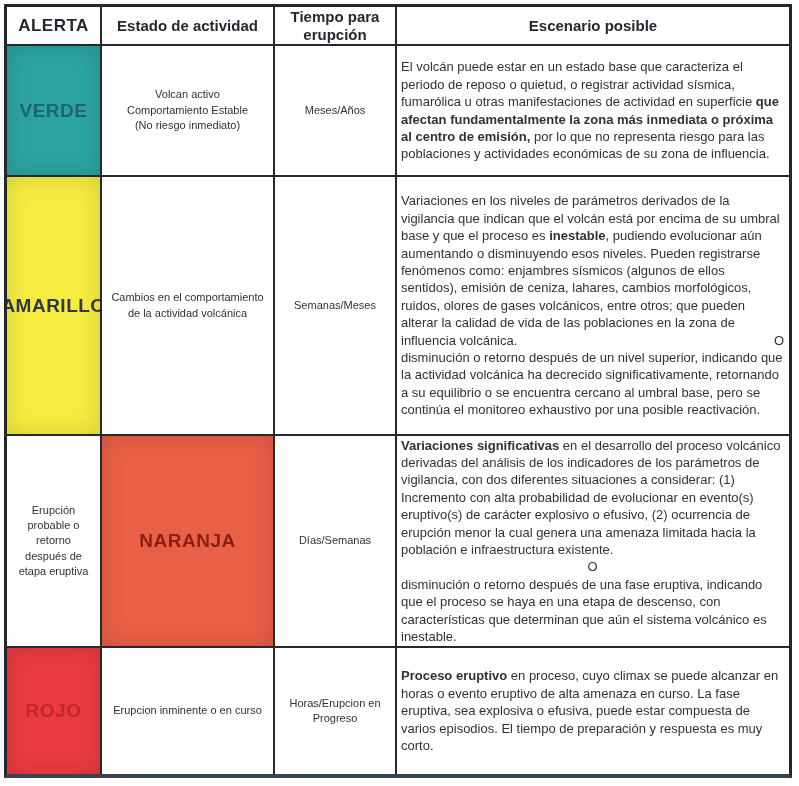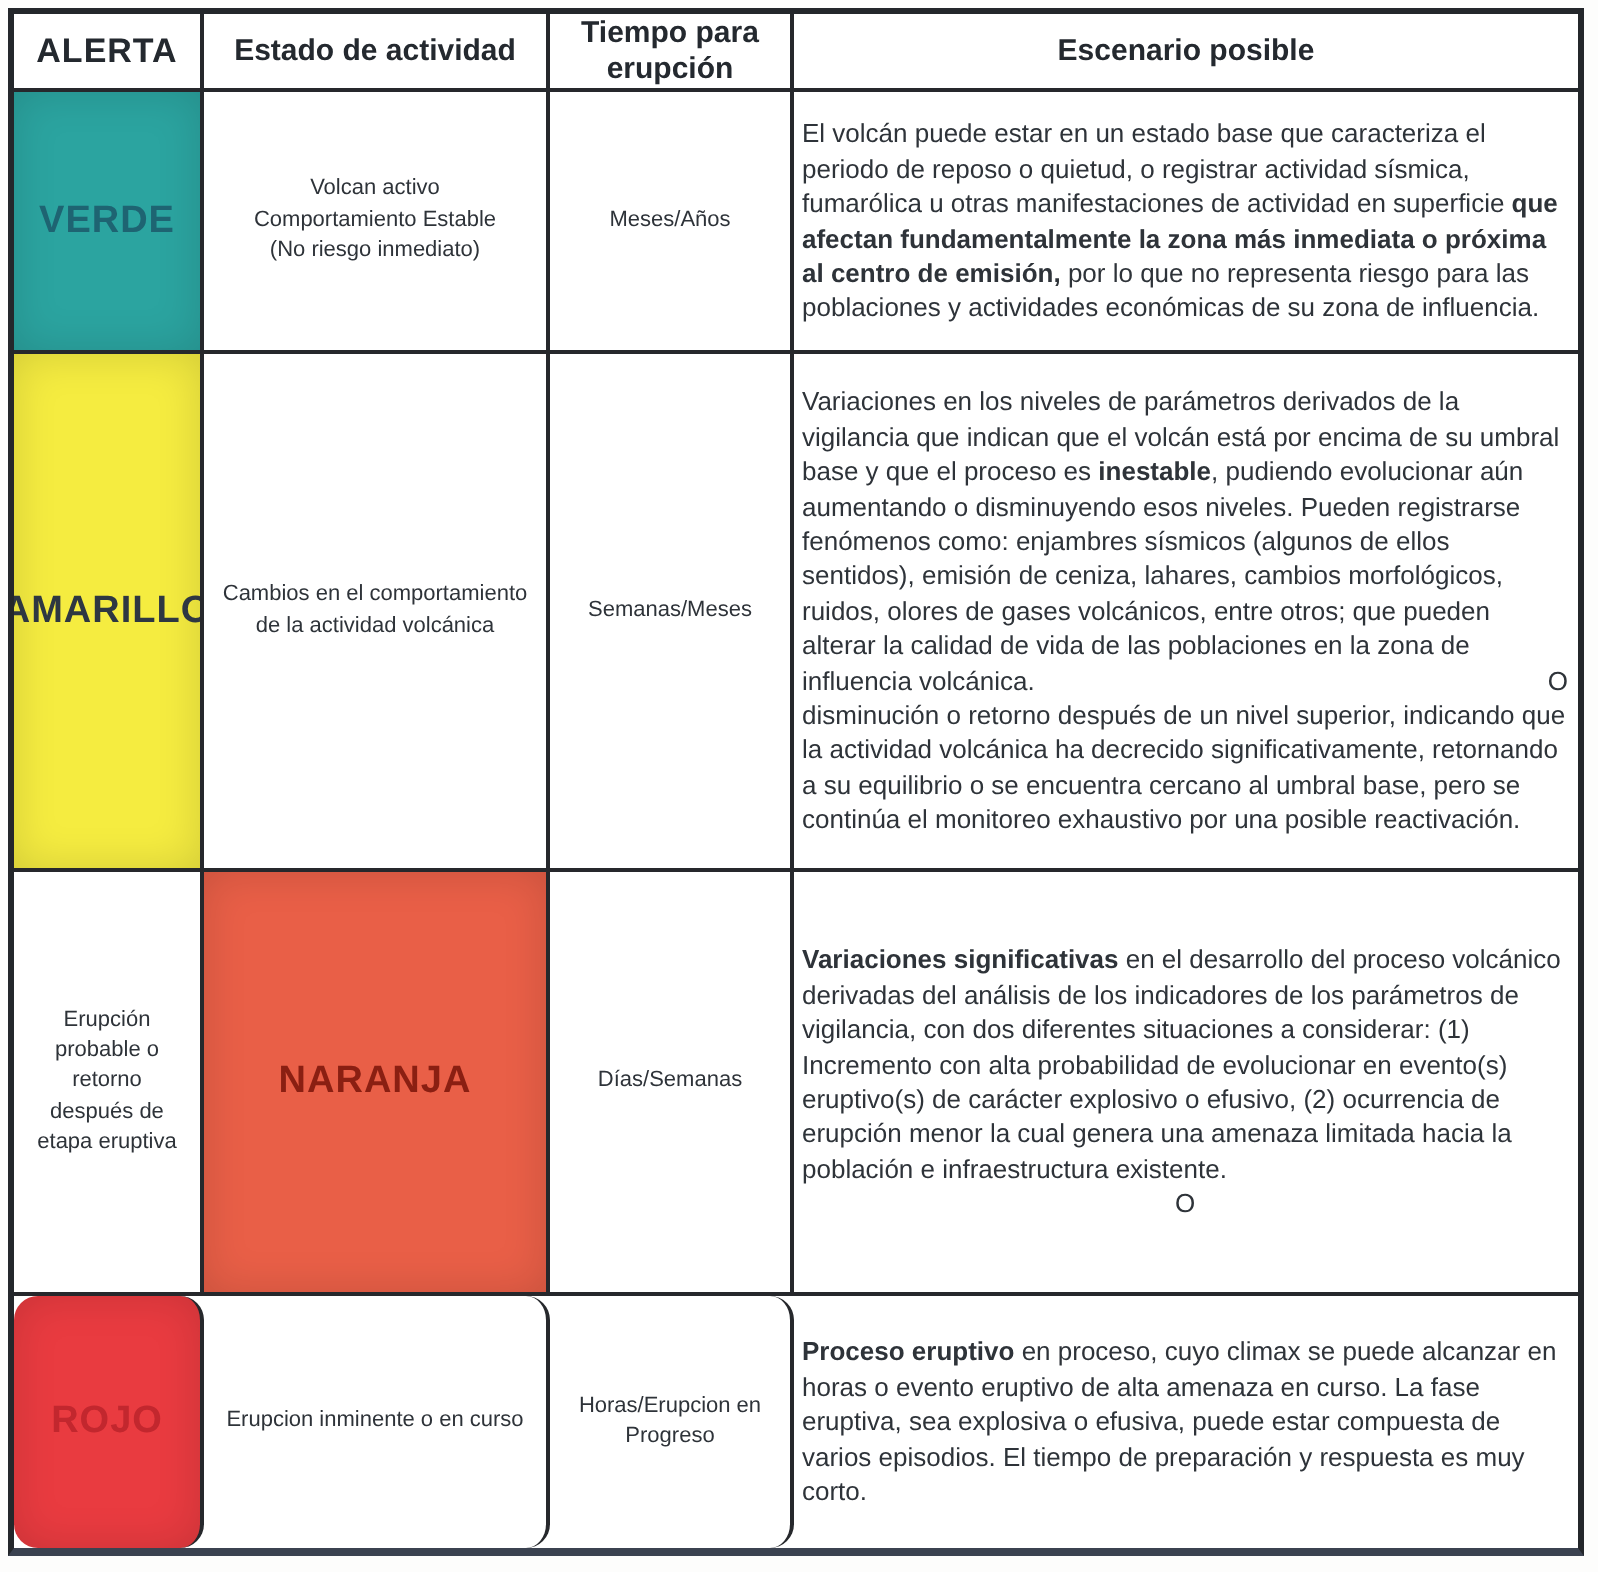--- a/index.html
+++ b/index.html
@@ -14,21 +14,21 @@
     grid-template-columns:95px 173px 122px 1fr;
     grid-template-rows:39px 131px 259px 212px 126px;
     background:#fff;
   }
   .cell {
     border-right:2px solid #26282c;
     border-bottom:2px solid #26282c;
     overflow:hidden;
   }
   .c4 { border-right:none; }
-  .rlast { border-bottom:none;border-radius:12px; }
+  .rlast { border-bottom:none; }
 
   .hcell {
     display:flex; align-items:center; justify-content:center;
     font-weight:bold; font-size:15px; text-align:center;
     line-height:1.15; color:#24292f; padding:2px;
   }
   .h-alerta { font-size:17px; letter-spacing:.5px; }
 
   .alert-cell {
     display:flex; align-items:center; justify-content:center;
@@ -78,20 +78,21 @@
     <p><span>Variaciones en los niveles de parámetros derivados de la vigilancia que indican que el volcán está por encima de su umbral base y que el proceso es </span><span class="b">inestable</span><span>, pudiendo evolucionar aún aumentando o disminuyendo esos niveles. Pueden registrarse fenómenos como: enjambres sísmicos (algunos de ellos sentidos), emisión de ceniza, lahares, cambios morfológicos, ruidos, olores de gases volcánicos, entre otros; que pueden alterar la calidad de vida de las poblaciones en la zona de influencia volcánica.</span><span class="o-float">O</span></p>
     <p>disminución o retorno después de un nivel superior, indicando que la actividad volcánica ha decrecido significativamente, retornando a su equilibrio o se encuentra cercano al umbral base, pero se continúa el monitoreo exhaustivo por una posible reactivación.</p>
   </div>
 
   <div class="cell mid-cell">Erupción probable o retorno después de etapa eruptiva</div>
   <div class="cell alert-cell" style="background: rgb(233, 95, 71); color: rgb(138, 31, 18);">NARANJA</div>
   <div class="cell mid-cell">Días/Semanas</div>
   <div class="cell esc-cell c4">
     <p><span class="b">Variaciones significativas</span><span> en el desarrollo del proceso volcánico derivadas del análisis de los indicadores de los parámetros de vigilancia, con dos diferentes situaciones a considerar: (1) Incremento con alta probabilidad de evolucionar en evento(s) eruptivo(s) de carácter explosivo o efusivo, (2) ocurrencia de erupción menor la cual genera una amenaza limitada hacia la población e infraestructura existente.</span></p>
     <p>O</p>
+    <p>disminución o retorno después de una fase eruptiva, indicando que el proceso se haya en una etapa de descenso, con características que determinan que aún el sistema volcánico es inestable.</p>
   </div>
 
   <div class="cell alert-cell rlast" style="background: rgb(233, 59, 64); color: rgb(194, 39, 46);">ROJO</div>
   <div class="cell mid-cell rlast">Erupcion inminente o en curso</div>
   <div class="cell mid-cell rlast">Horas/Erupcion en Progreso</div>
   <div class="cell esc-cell c4 rlast">
     <p><span class="b">Proceso eruptivo</span><span> en proceso, cuyo climax se puede alcanzar en horas o evento eruptivo de alta amenaza en curso. La fase eruptiva, sea explosiva o efusiva, puede estar compuesta de varios episodios. El tiempo de preparación y respuesta es muy corto.</span></p>
   </div>
 
 </div>

